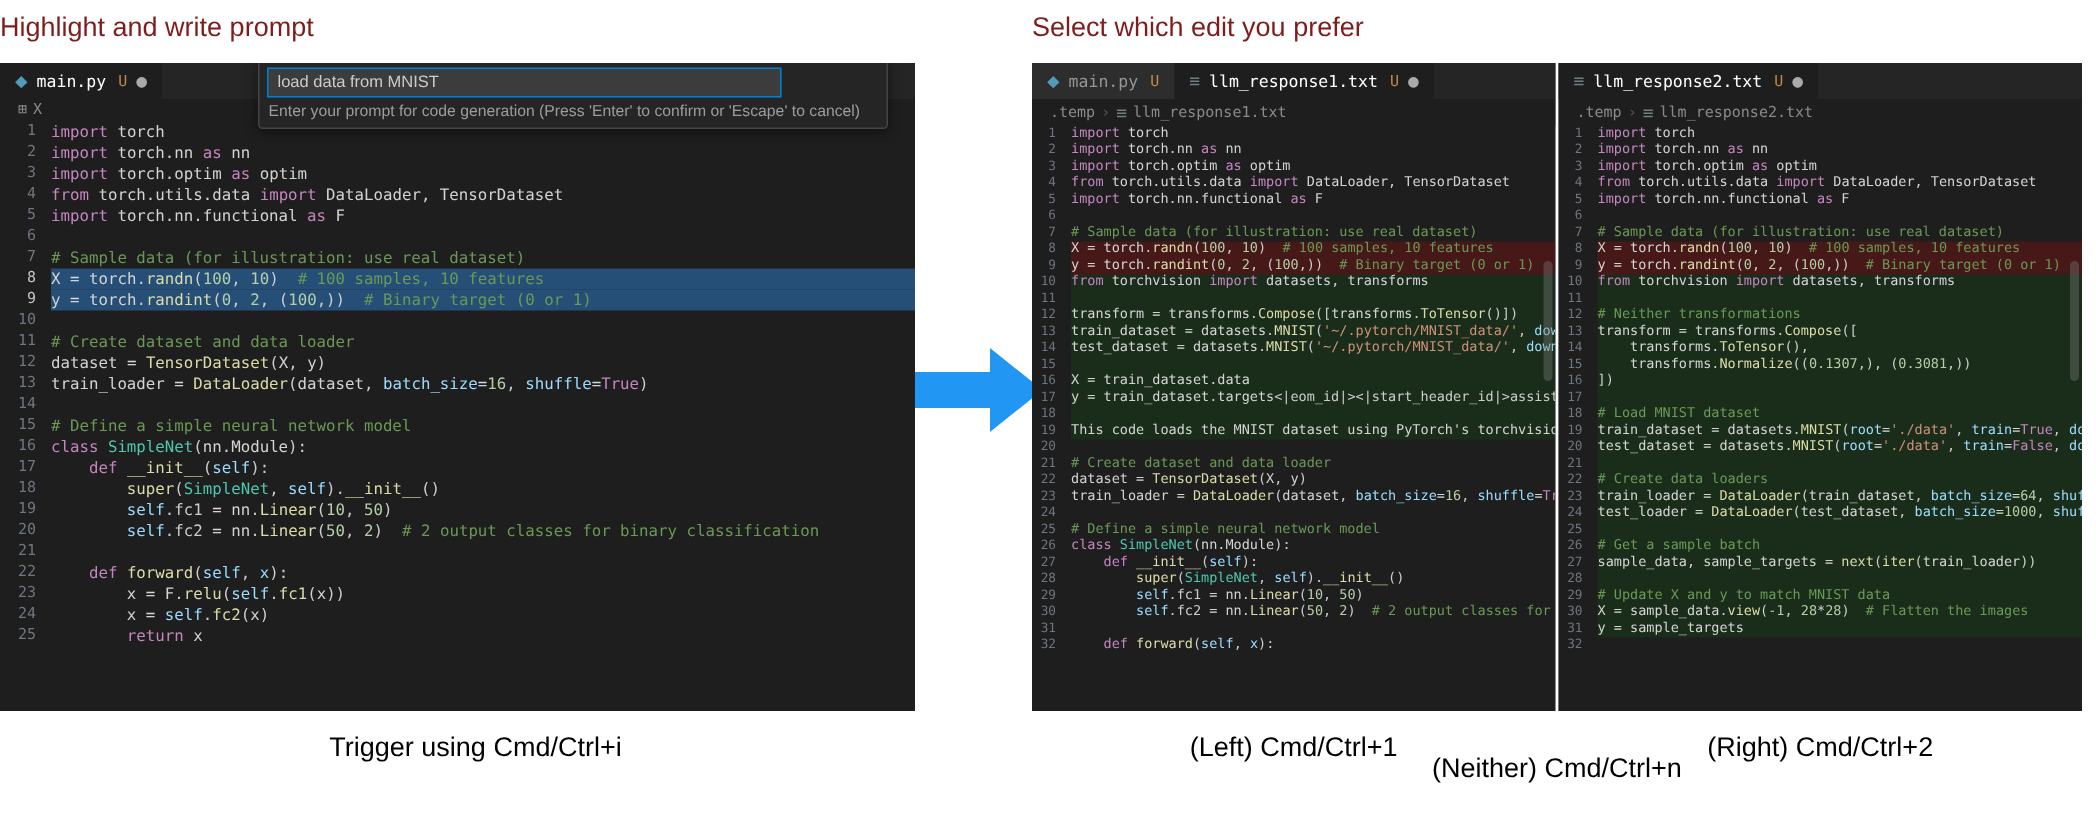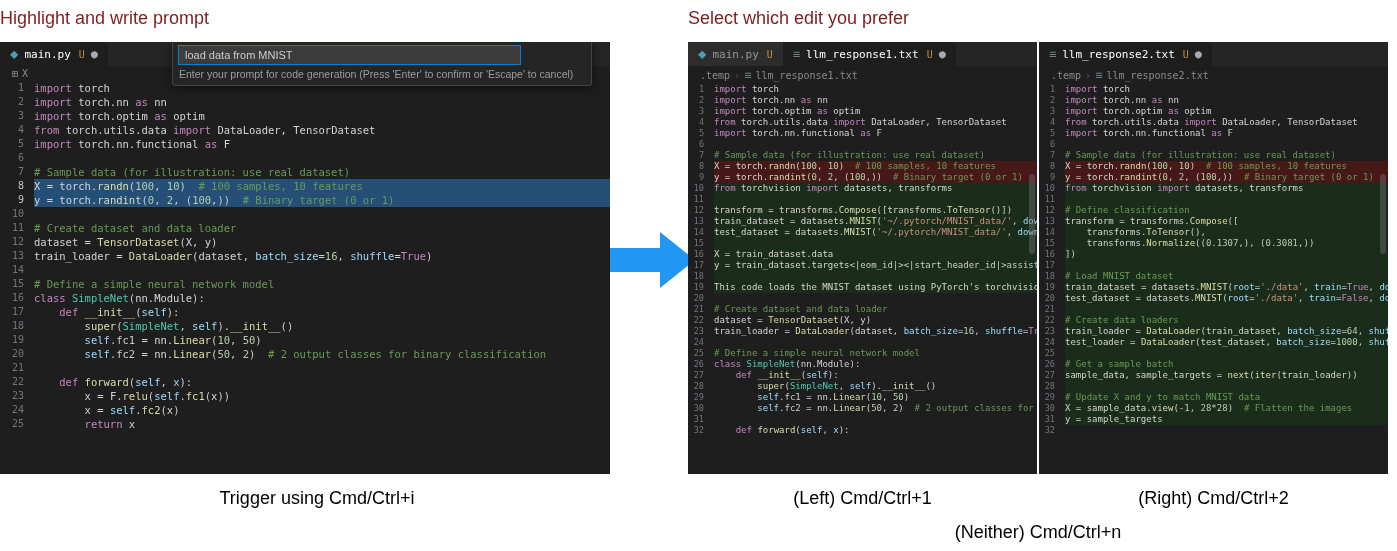--- a/index.html
+++ b/index.html
@@ -359,21 +359,21 @@
           <div class="code-line"><span class="kw">import</span> <span class="id">torch.nn</span> <span class="kw">as</span> <span class="id">nn</span></div>
           <div class="code-line"><span class="kw">import</span> <span class="id">torch.optim</span> <span class="kw">as</span> <span class="id">optim</span></div>
           <div class="code-line"><span class="kw">from</span> <span class="id">torch.utils.data</span> <span class="kw">import</span> <span class="id">DataLoader, TensorDataset</span></div>
           <div class="code-line"><span class="kw">import</span> <span class="id">torch.nn.functional</span> <span class="kw">as</span> <span class="id">F</span></div>
           <div class="code-line"></div>
           <div class="code-line"><span class="cm"># Sample data (for illustration: use real dataset)</span></div>
           <div class="code-line diff-del"><span class="id">X</span> <span class="op">=</span> <span class="id">torch</span>.<span class="fn">randn</span>(<span class="num">100</span>, <span class="num">10</span>)  <span class="cm"># 100 samples, 10 features</span></div>
           <div class="code-line diff-del"><span class="id">y</span> <span class="op">=</span> <span class="id">torch</span>.<span class="fn">randint</span>(<span class="num">0</span>, <span class="num">2</span>, (<span class="num">100</span>,))  <span class="cm"># Binary target (0 or 1)</span></div>
           <div class="code-line diff-add"><span class="kw">from</span> <span class="id">torchvision</span> <span class="kw">import</span> <span class="id">datasets, transforms</span></div>
           <div class="code-line diff-add"></div>
-          <div class="code-line diff-add"><span class="cm"># Define classification</span></div>
+          <div class="code-line diff-add"><span class="cm"># Neither transformations</span></div>
           <div class="code-line diff-add"><span class="id">transform</span> <span class="op">=</span> <span class="id">transforms</span>.<span class="fn">Compose</span>([</div>
           <div class="code-line diff-add">    <span class="id">transforms</span>.<span class="fn">ToTensor</span>(),</div>
           <div class="code-line diff-add">    <span class="id">transforms</span>.<span class="fn">Normalize</span>((<span class="num">0.1307</span>,), (<span class="num">0.3081</span>,))</div>
           <div class="code-line diff-add">])</div>
           <div class="code-line diff-add"></div>
           <div class="code-line diff-add"><span class="cm"># Load MNIST dataset</span></div>
           <div class="code-line diff-add"><span class="id">train_dataset</span> <span class="op">=</span> <span class="id">datasets</span>.<span class="fn">MNIST</span>(<span class="param">root</span><span class="op">=</span><span class="str">'./data'</span>, <span class="param">train</span><span class="op">=</span><span class="kw">True</span>, <span class="param">download</span>, </div>
           <div class="code-line diff-add"><span class="id">test_dataset</span> <span class="op">=</span> <span class="id">datasets</span>.<span class="fn">MNIST</span>(<span class="param">root</span><span class="op">=</span><span class="str">'./data'</span>, <span class="param">train</span><span class="op">=</span><span class="kw">False</span>, <span class="param">download</span>, </div>
           <div class="code-line diff-add"></div>
           <div class="code-line diff-add"><span class="cm"># Create data loaders</span></div>
@@ -389,13 +389,13 @@
           <div class="code-line"></div>
         </div>
       <div class="scrollbar-v"></div>
     </div>
   </div>
 </div>
 
 <div class="caption" style="position:absolute; left:0; top:488px; width:610px;padding-left:24px;">Trigger using Cmd/Ctrl+i</div>
 <div class="caption" style="position:absolute; left:688px; top:488px; width:349px;">(Left) Cmd/Ctrl+1</div>
 <div class="caption" style="position:absolute; left:1039px; top:488px; width:349px;">(Right) Cmd/Ctrl+2</div>
-<div class="caption" style="position:absolute; left:688px; top:522px; width:700px;">(Neither) Cmd/Ctrl+n</div>
+<div class="caption" style="position:absolute; left:688px; top:502px; width:700px;">(Neither) Cmd/Ctrl+n</div>
 
 </body></html>

